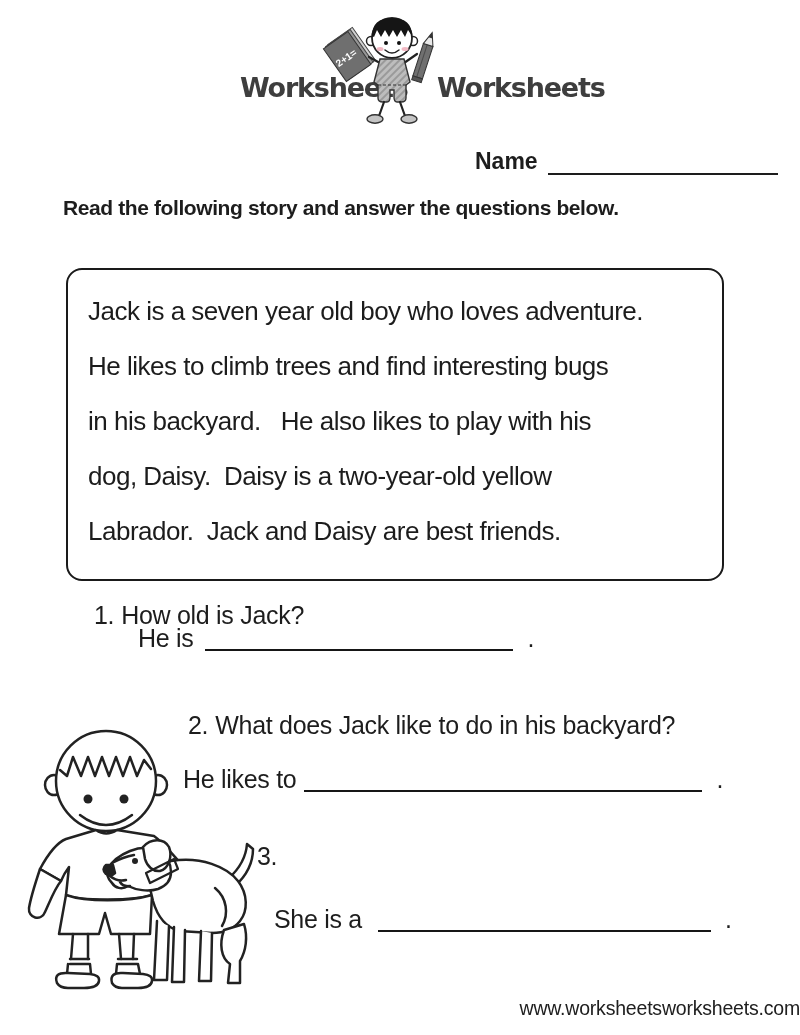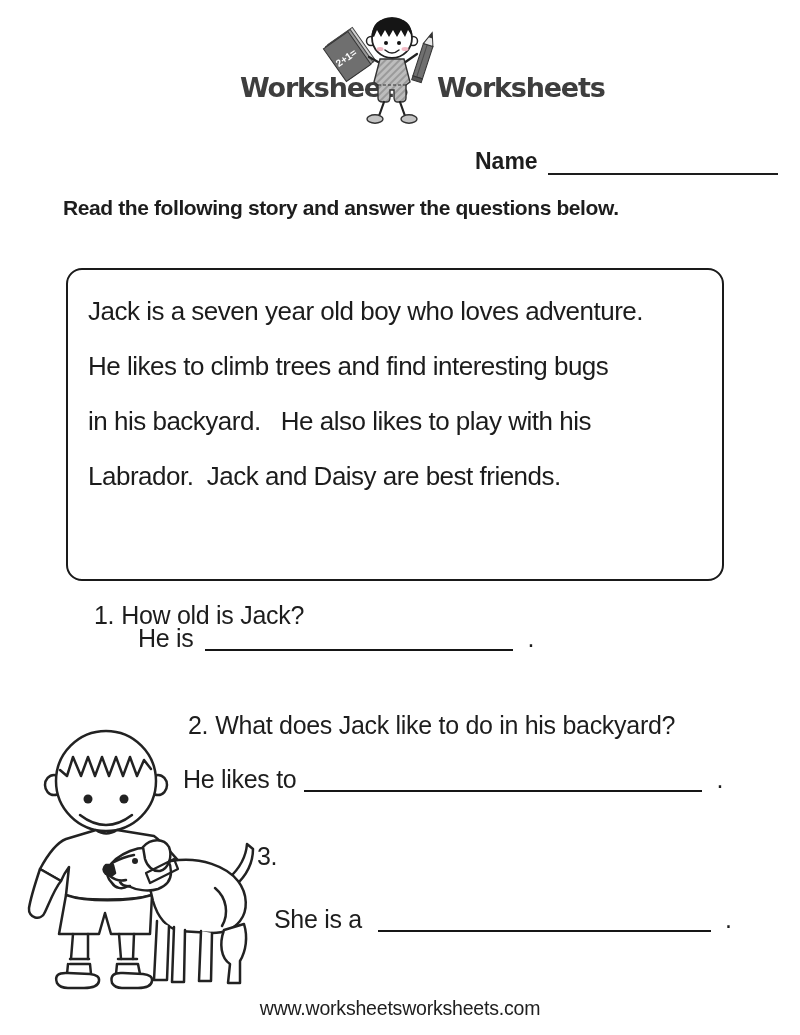--- a/index.html
+++ b/index.html
@@ -51,21 +51,21 @@
   #q2-answer{left:183px;top:762px;}
   #q2-answer .blank{width:398px;margin-left:8px;}
   #q3-question{left:257px;top:842px;}
   #q3-question .q-num{margin-right:8px;}
   #q3-answer{left:274px;top:902px;}
   #q3-answer .blank{width:333px;margin-left:16px;}
   
   #boy-dog{position:absolute;left:16px;top:718px;}
   
   .footer-url{
-    position:absolute;left:0;right:0;top:997px;text-align:center;
+    position:absolute;left:0;right:0;top:997px;text-align:right;
     font-size:19.5px;font-weight:500;letter-spacing:-0.2px;color:#202020;
   }
 </style>
 </head>
 <body>
 
 <div class="page">
 
   <div class="logo-word" id="logo-word-left">Worksheets</div>
   <div class="logo-word" id="logo-word-right">Worksheets</div>
@@ -122,20 +122,21 @@
     <span>Name</span>
     <div class="name-blank"></div>
   </div>
 
   <div class="instruction">Read the following story and answer the questions below.</div>
 
   <div class="story-box">
     <div class="story-line">Jack is a seven year old boy who loves adventure.</div>
     <div class="story-line">He likes to climb trees and find interesting bugs</div>
     <div class="story-line">in his backyard.   He also likes to play with his</div>
+    <div class="story-line">dog, Daisy.  Daisy is a two-year-old yellow</div>
     <div class="story-line">Labrador.  Jack and Daisy are best friends.</div>
   </div>
 
   <div class="q-line" id="q1-question">
     <span class="q-num">1.</span>
     <span>How old is Jack?</span>
   </div>
   <div class="a-line" id="q1-answer">
     <span>He is</span>
     <div class="blank"></div>

